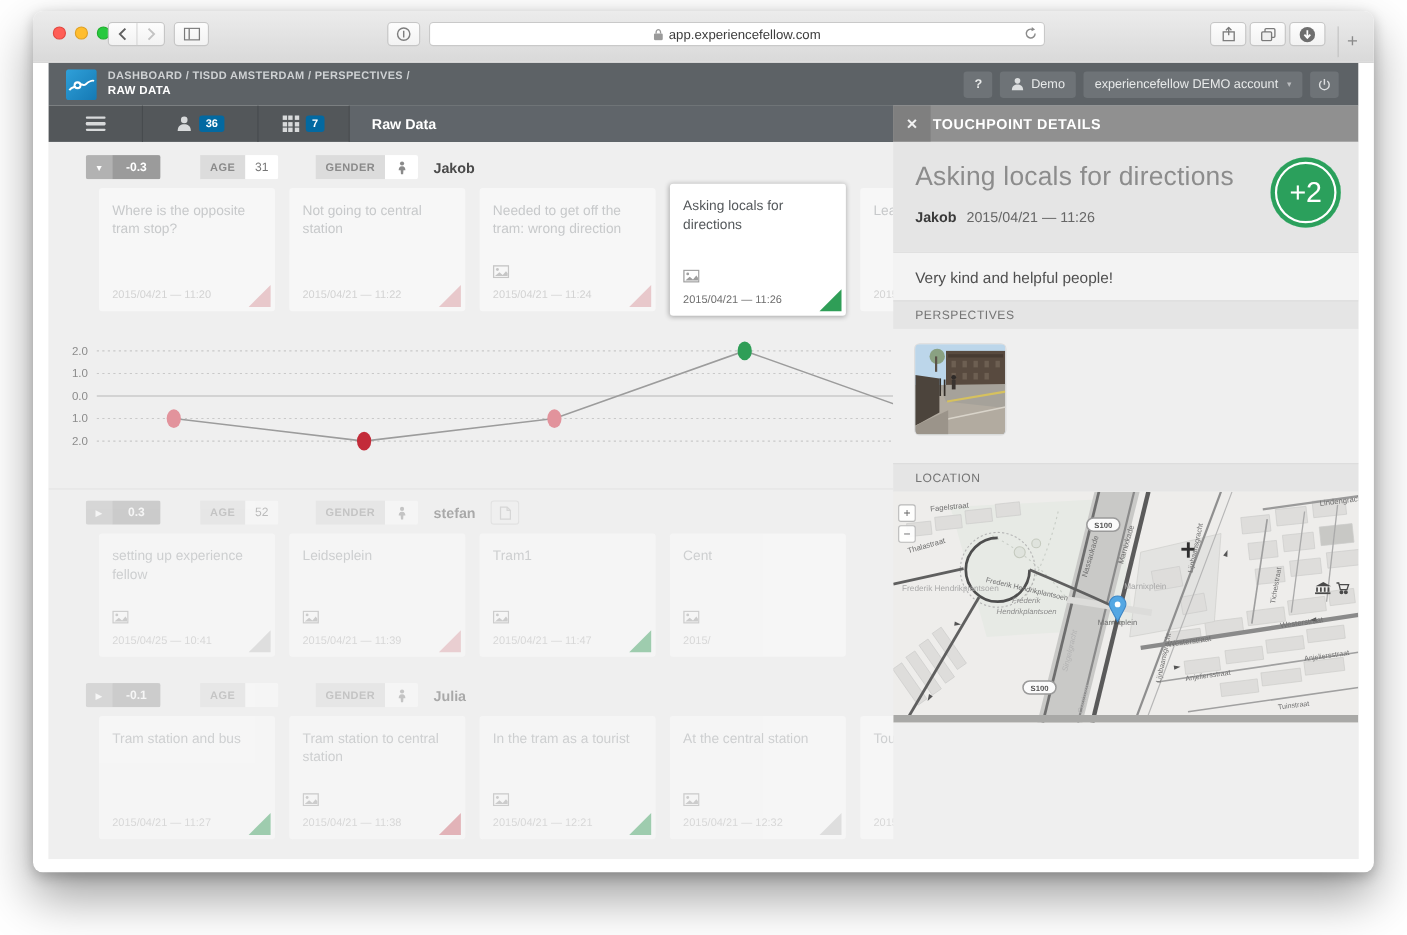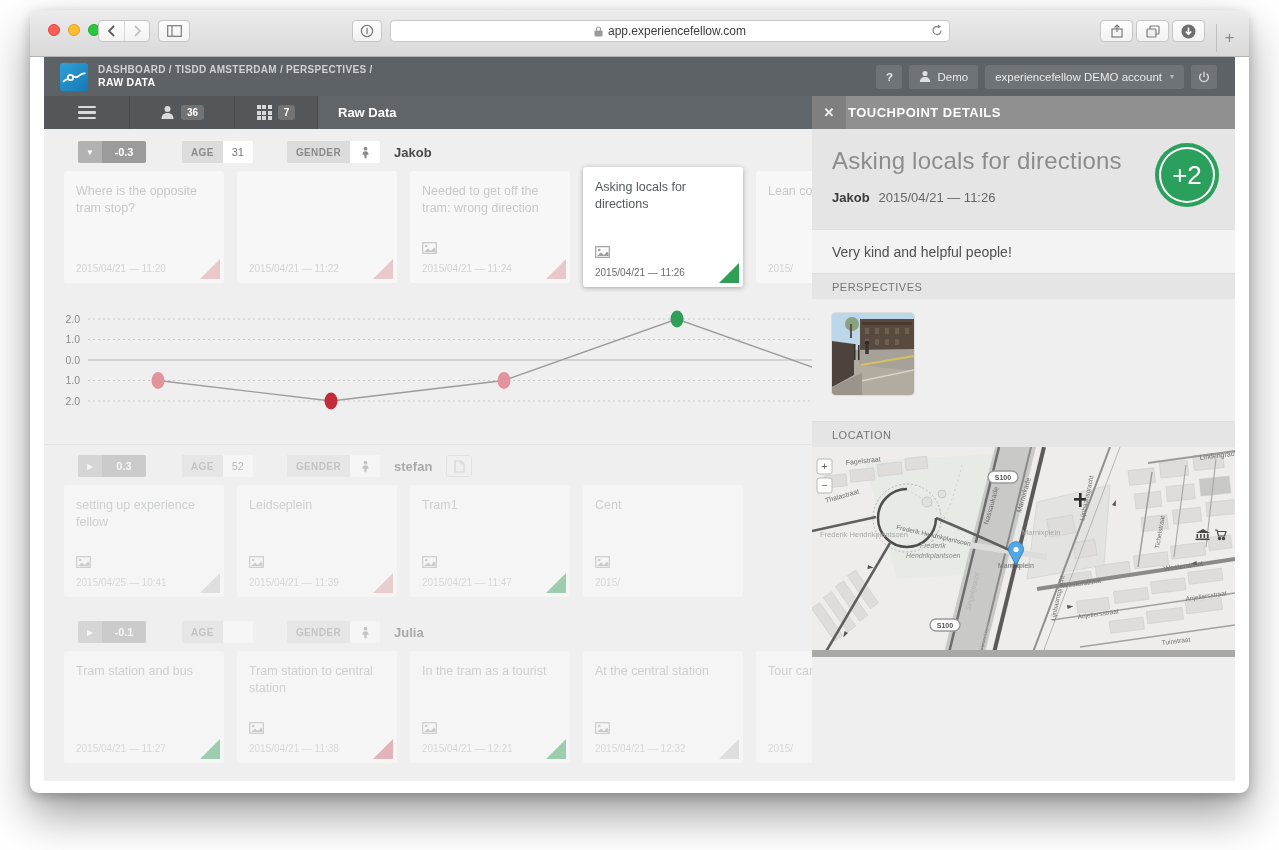--- a/index.html
+++ b/index.html
@@ -52,21 +52,21 @@
   .toolbar { height:33px; display:flex; }
   .tb-left { flex:1; background:#53575a; display:flex; }
   .tb-sec { display:flex; align-items:center; justify-content:center; gap:6px; border-right:1px solid #474b4e; }
   .tb-sec.burger { width:86px; }
   .tb-sec.people { width:105px; }
   .tb-sec.grid { width:83px; }
   .tb-tab { flex:1; background:#60656a; display:flex; align-items:center; padding-left:20px;
     color:#fff; font-size:13px; font-weight:bold; }
   .burger-icon { display:flex; flex-direction:column; gap:3px; }
   .burger-icon span { width:18px; height:2.5px; background:#d8dadb; border-radius:1px; }
-  .count-badge { background:#737373; color:#fff; font-size:10px; font-weight:bold;
+  .count-badge { background:#0369a1; color:#fff; font-size:10px; font-weight:bold;
     border-radius:3px; padding:2px 6px; }
   .grid-icon { display:grid; grid-template-columns:repeat(3,4px); grid-template-rows:repeat(3,4px); gap:1.5px; }
   .grid-icon span { background:#d8dadb; }
 
   .panel-titlebar { width:423px; background:#909090; display:flex; align-items:center; }
   .panel-close { width:34px; height:33px; background:#7f7f7f; color:#f2f2f2; font-size:13px; font-weight:bold;
     display:flex; align-items:center; justify-content:center; }
   .panel-titlebar .ttl { color:#fff; font-size:13px; font-weight:bold; letter-spacing:.5px; margin-left:2px; }
 
   
@@ -82,21 +82,21 @@
      display:flex; align-items:center; justify-content:center; }
   .chip { display:flex; height:22px; border-radius:2px; overflow:hidden; margin-right:12px;padding-left:22px; }
   .chip .lab { background:#dcdcdc; color:#8a8a8a; font-size:10px; font-weight:bold; letter-spacing:.4px;
      display:flex; align-items:center; padding:0 9px; }
   .chip .cval { background:#fff; color:#767676; font-size:11px; display:flex; align-items:center;
      justify-content:center; min-width:30px; padding:0 6px; }
   .pname { font-size:13px; font-weight:bold; color:#4a4a4a; margin-left:2px; }
   .docbtn { width:26px; height:22px; border:1px solid #cfcfcf; border-radius:3px; margin-left:14px;
      display:flex; align-items:center; justify-content:center; }
 
-  .cards { display:flex; gap:13px; padding-left:20px; margin-top:8px; }
+  .cards { display:flex; gap:13px; padding-left:46px; margin-top:8px; }
   .card { position:relative; width:160px; height:112px; flex-shrink:0; background:#fff; border-radius:3px;
      padding:12px 12px 0 12px; }
   .card.dim { opacity:.5; }
   .card.selected { box-shadow:0 1px 5px rgba(0,0,0,.3); margin-top:-4px; height:120px; z-index:2; }
   .card-title { font-size:12.5px; color:#a0a4a7; line-height:1.35; }
   .card.selected .card-title { color:#55595c; }
   .card-foot { position:absolute; left:12px; bottom:9px; right:10px; }
   .img-icon { display:none; margin-bottom:5px; }
   .card[data-hasimg="true"] .img-icon { display:inline-block; }
   .card-time { font-size:10px; color:#b8b8b8; }
@@ -315,20 +315,21 @@
           <span class="pname">Jakob</span>
         </div>
         <div class="cards">
           <div class="card dim" data-sentiment="negative">
             <div class="card-title">Where is the opposite tram stop?</div>
             <div class="card-foot">
               <div class="card-time">2015/04/21 — 11:20</div>
               </div>
           </div>
           <div class="card dim" data-sentiment="negative">
+            <div class="card-title">Not going to central station</div>
             <div class="card-foot">
               <div class="card-time">2015/04/21 — 11:22</div>
               </div>
           </div>
           <div class="card dim" data-hasimg="true" data-sentiment="negative">
             <div class="card-title">Needed to get off the tram: wrong direction</div>
             <div class="card-foot"><span class="img-icon"><svg width="15" height="12" viewBox="0 0 15 12">
                     <rect x="0.7" y="0.7" width="13.6" height="10.6" fill="none" stroke="#9e9e9e" stroke-width="1.2"></rect>
                     <circle cx="4.2" cy="4" r="1.3" fill="#9e9e9e"></circle>
                     <path d="M2,10 L6,6.5 L9,9 L12,5.5 L13.5,7.5 L13.5,10 Z" fill="#9e9e9e"></path>

